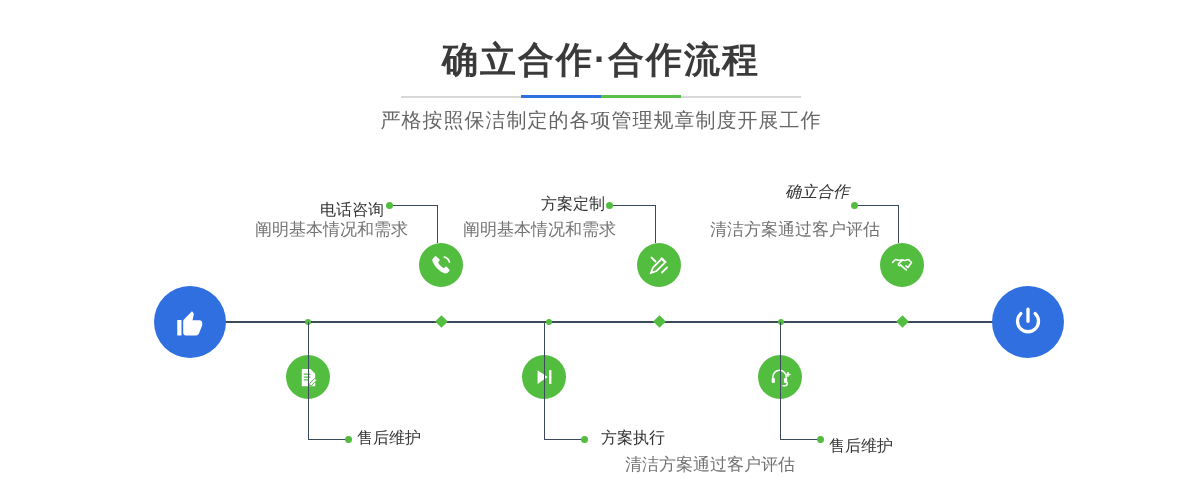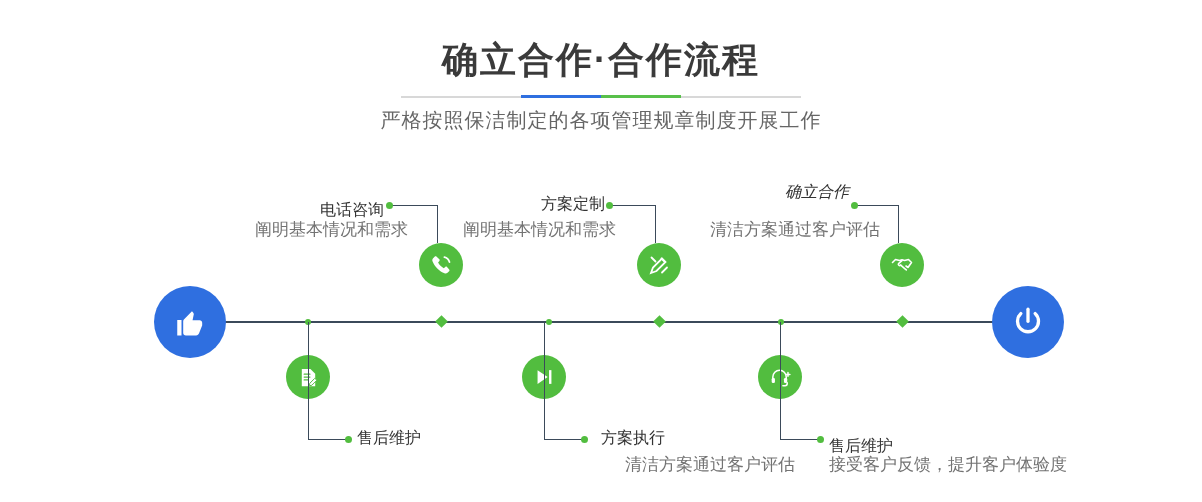--- a/index.html
+++ b/index.html
@@ -260,15 +260,14 @@
         <rect x="15.6" y="12.4" width="3.4" height="5.4" rx="1.4" fill="#ffffff" stroke="none"></rect>
         <path d="M19 17.5v.8c0 1.2-1 2.2-2.2 2.2h-2.3"></path>
         <path d="M19.8 6.8v4M17.8 8.8h4"></path>
       </svg>
     </span>
   </div>
   <div class="vline" style="left:780px; top:322px; height:117px;"></div>
   <div class="hline" style="left:780px; top:439px; width:40px;"></div>
   <div class="tipdot" style="left:817px; top:436px;"></div>
   <div class="label-title" style="left:829px; top:436px;">售后维护</div>
-  <div class="label-desc" style="left:829px; top:453px;">接受客户反馈，提升客户体验度</div>
 
 </div>
 
 </body></html>

